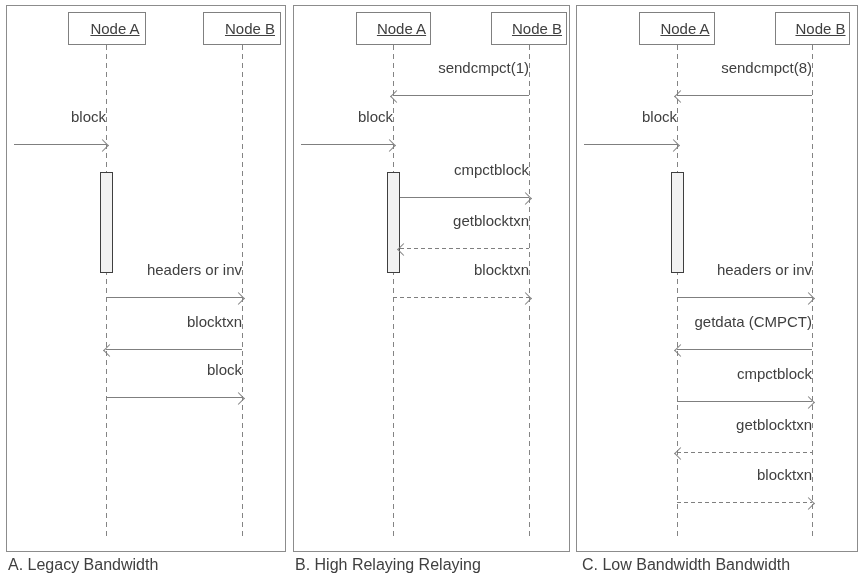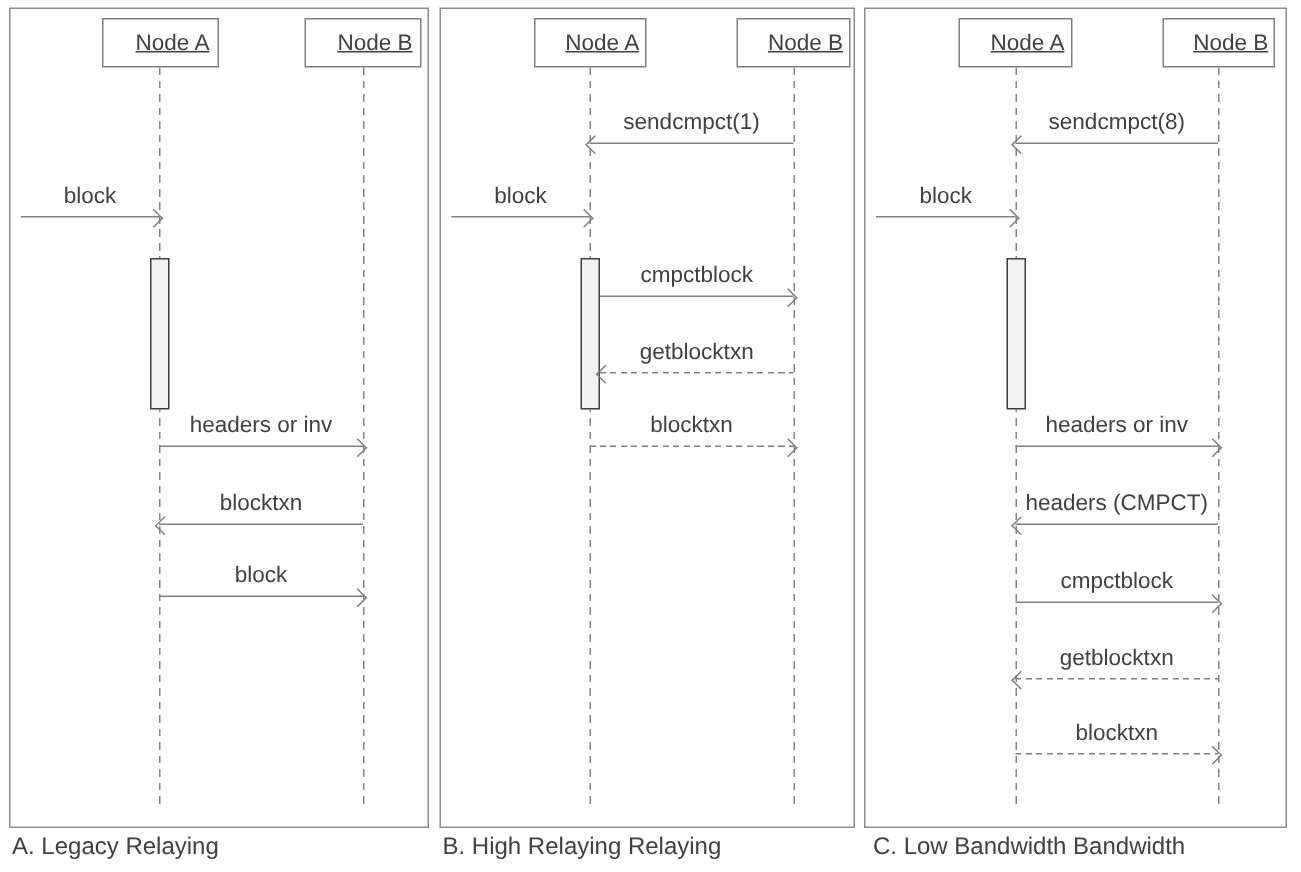--- a/index.html
+++ b/index.html
@@ -38,22 +38,22 @@
   }
   .activation{
     position:absolute;
     width:13px;height:101px;top:166px;
     background:#f2f2f2;
     border:1px solid #3f3f3f;
     box-sizing:border-box;
   }
   .msg{position:absolute;height:22px;}
   .msg-label{
-    position:absolute;left:0;right:0;bottom:6px;
-    text-align:center;
+    position:absolute;left:0;right:0;bottom:20px;
+    text-align:right;
     font-size:15px;line-height:17px;
     color:#404040;
     white-space:nowrap;
   }
   .msg-line{position:absolute;left:0;right:0;bottom:0;height:1px;}
   .msg-line.solid{background:#7f7f7f;}
   .msg-line.dashed{background:repeating-linear-gradient(to right,#7f7f7f 0px,#7f7f7f 4px,transparent 4px,transparent 7px);}
   .head{position:absolute;width:9px;height:9px;bottom:-4.5px;box-sizing:border-box;}
   .head.right{
     right:-1px;
@@ -104,21 +104,21 @@
         <span class="head left"></span>
       </div>
     </div>
     <div class="msg" style="top:370px;left:99px;width:136px;">
       <div class="msg-label">block</div>
       <div class="msg-line solid">
         <span class="head right"></span>
       </div>
     </div>
   </div>
-  <div class="caption" style="left:8px;">A. Legacy Relaying</div>
+  <div class="caption" style="left:8px;">A. Legacy Bandwidth</div>
 
   <div class="panel" style="left:293px;top:5px;width:277px;height:547px;">
     <div class="node-box" style="left:62px;top:6px;width:75px;">
       <span class="node-label">Node A</span>
     </div>
     <div class="node-box" style="left:197px;top:6px;width:76px;">
       <span class="node-label">Node B</span>
     </div>
     <div class="lifeline" style="left:99px;top:39px;height:493px;"></div>
     <div class="lifeline" style="left:235px;top:39px;height:493px;"></div>
@@ -180,21 +180,21 @@
         <span class="head right"></span>
       </div>
     </div>
     <div class="msg" style="top:270px;left:100px;width:135px;">
       <div class="msg-label">headers or inv</div>
       <div class="msg-line solid">
         <span class="head right"></span>
       </div>
     </div>
     <div class="msg" style="top:322px;left:100px;width:135px;">
-      <div class="msg-label">headers (CMPCT)</div>
+      <div class="msg-label">getdata (CMPCT)</div>
       <div class="msg-line solid">
         <span class="head left"></span>
       </div>
     </div>
     <div class="msg" style="top:374px;left:100px;width:135px;">
       <div class="msg-label">cmpctblock</div>
       <div class="msg-line solid">
         <span class="head right"></span>
       </div>
     </div>

